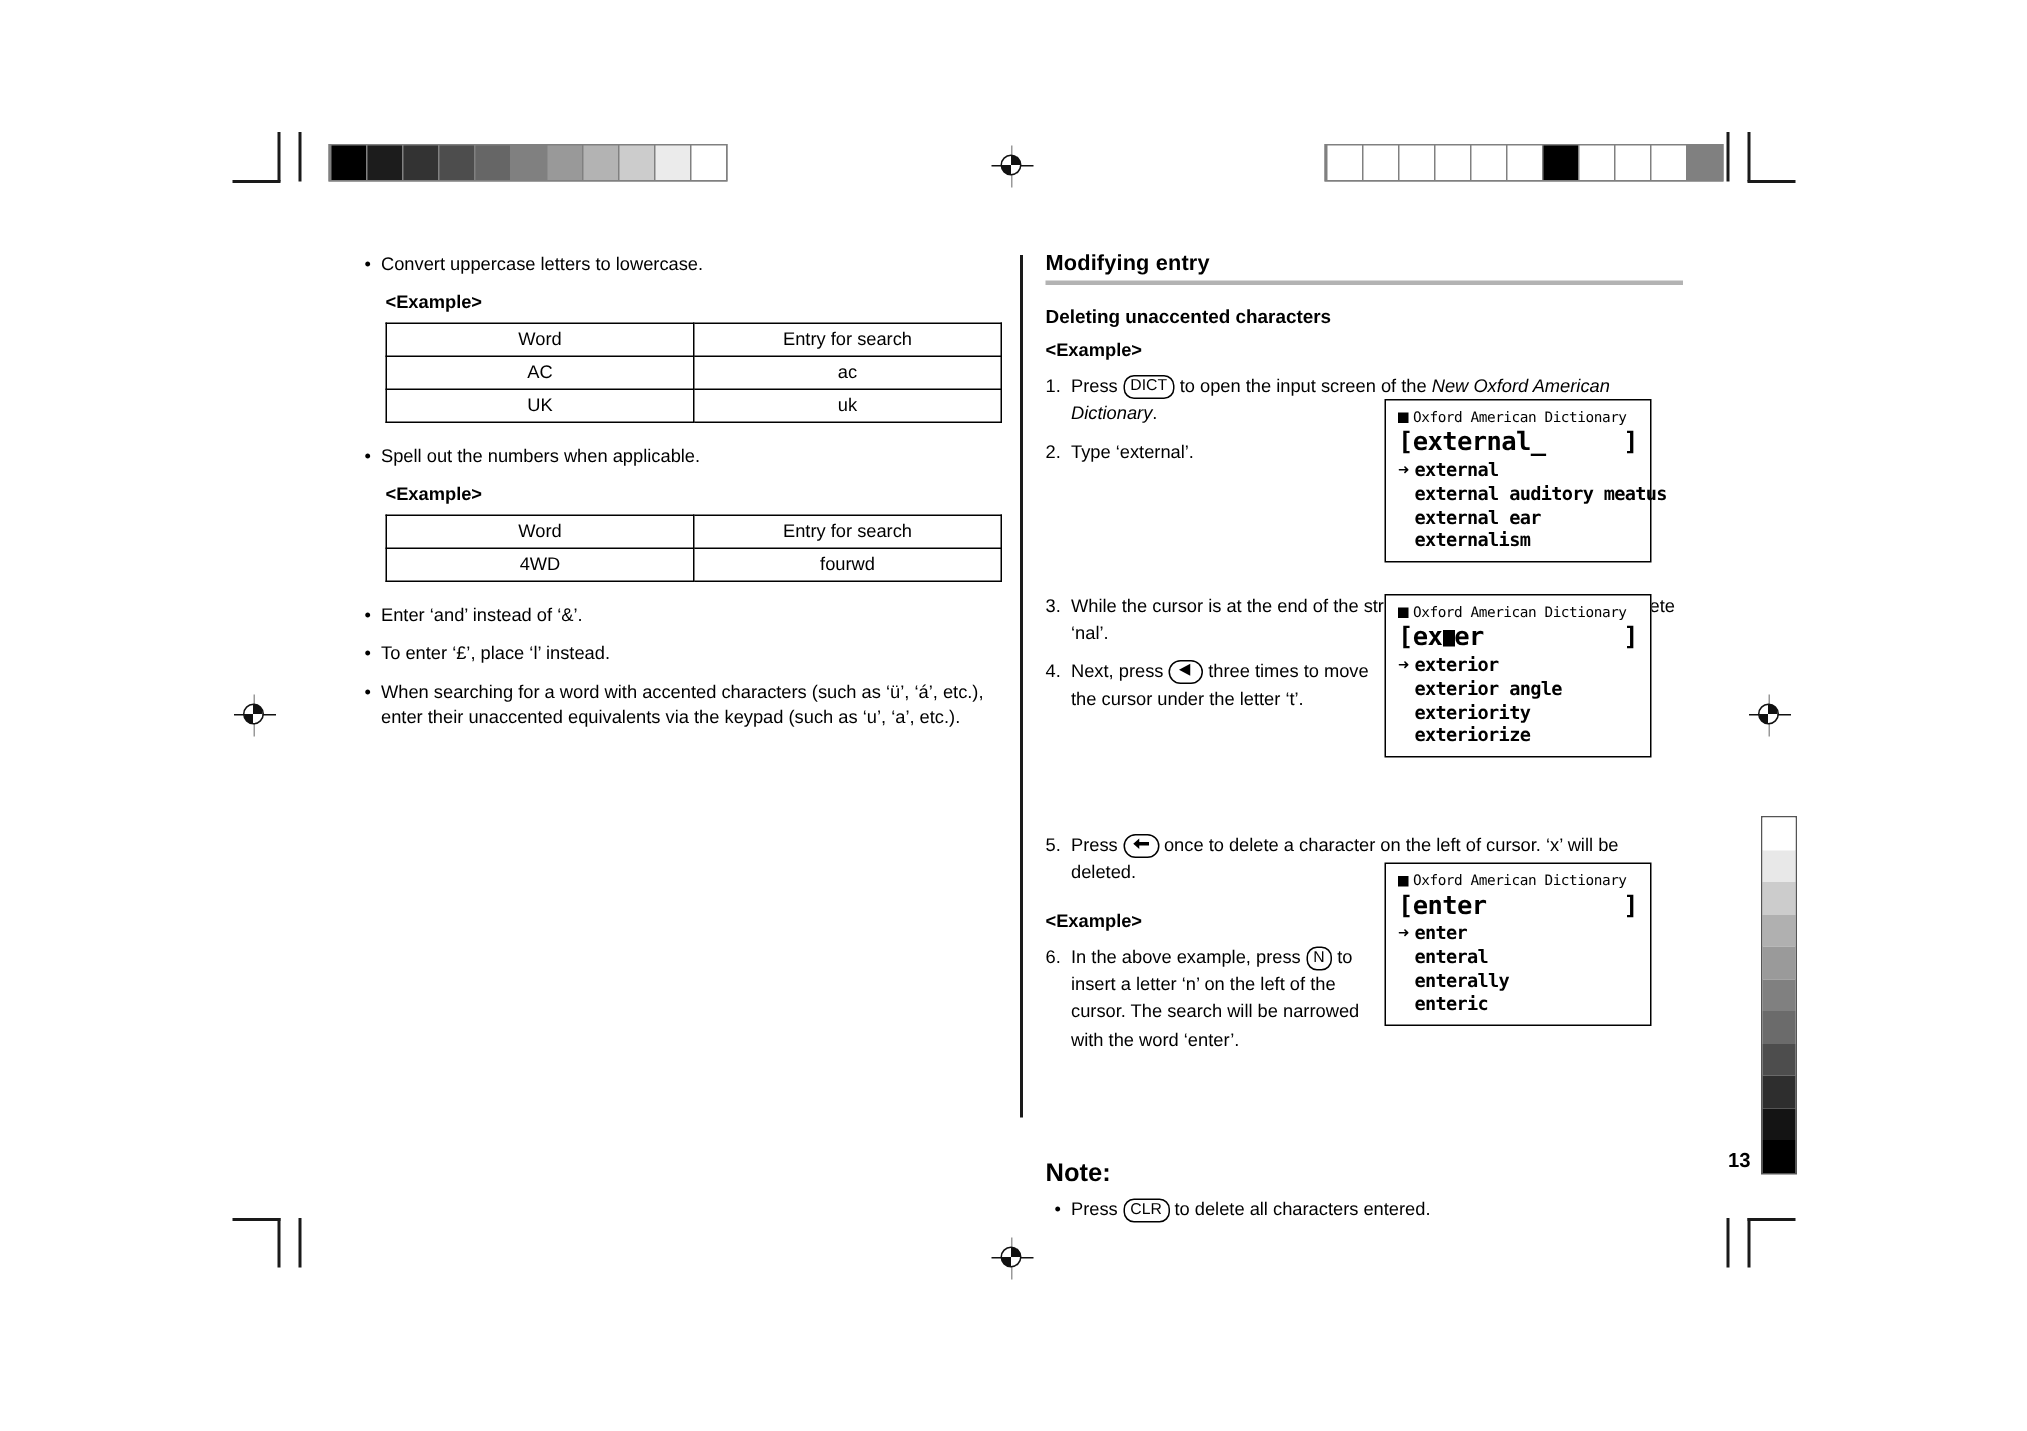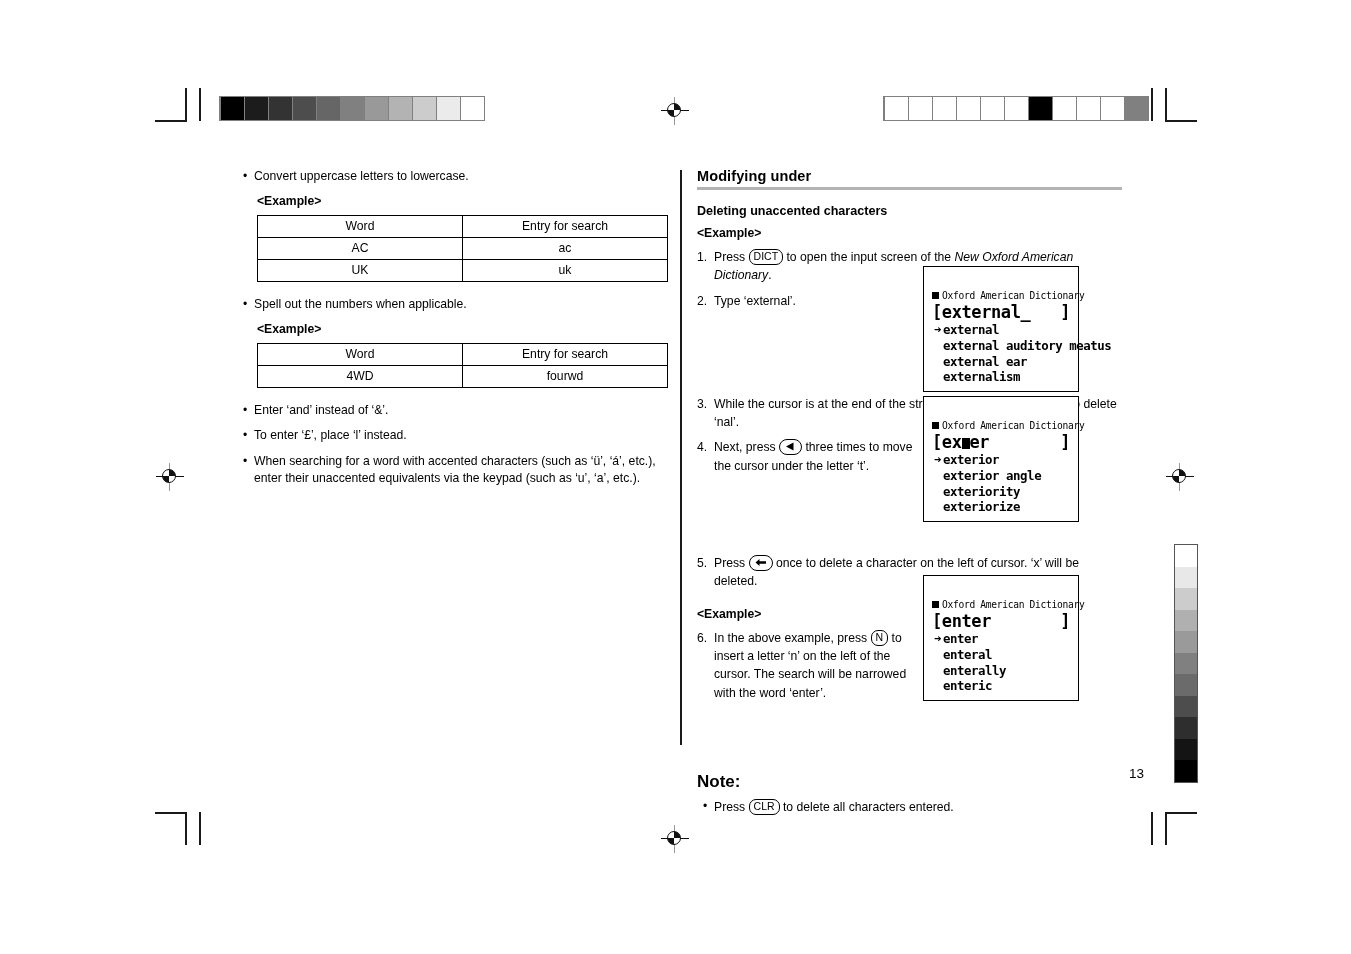--- a/index.html
+++ b/index.html
@@ -166,23 +166,22 @@
     padding: 0px 5px 1px 5px;
   }
   .key svg { vertical-align: -1px; }
 
   
   .lcd {
     position: absolute;
     border: 1.5px solid #000;
     background: #ffffff;
     box-sizing: border-box;
-    padding: 23px 8px 6px 8px;
-    width: 156px;
-    text-align: center;
+    padding: 6px 8px 6px 8px;
+    width: 178px;
   }
   .lcd .lcd-title {
     display: flex;
     align-items: center;
     font-family: "DejaVu Sans Mono", monospace;
     font-size: 9.6px;
     letter-spacing: -0.3px;
     margin-bottom: 1px;
     white-space: nowrap;
   }
@@ -232,23 +231,23 @@
   }
   .note-item {
     display: flex;
     font-size: 12.2px;
     margin-left: 6px;
   }
   .note-item .dot { flex: 0 0 11px; }
 
   .page-num {
     position: absolute;
-    right: 207px; top: 766px;
+    right: 184px; top: 766px;
     font-size: 13.5px;
-    font-weight: normal;
+    font-weight: bold;
   }
 </style>
 </head>
 <body>
 
 <div id="page">
 
   <div class="crop-line" style="left:155px; top:120px; width:32px; height:1.5px;"></div>
   <div class="crop-line" style="left:185px; top:88px; width:1.5px; height:33px;"></div>
   <div class="crop-line" style="left:199px; top:88px; width:1.5px; height:33px;"></div>
@@ -389,21 +388,21 @@
     </div>
     <div class="bullet-line">
       <span class="dot">•</span>
       <span class="txt">When searching for a word with accented characters (such as ‘ü’, ‘á’, etc.), enter their unaccented equivalents via the keypad (such as ‘u’, ‘a’, etc.).</span>
     </div>
 
   </div>
 
   <div class="col-right">
 
-    <div class="h-main">Modifying under</div>
+    <div class="h-main">Modifying entry</div>
     <div class="h-main-rule"></div>
 
     <div class="h-sub">Deleting unaccented characters</div>
     <div class="example-inline">&lt;Example&gt;</div>
 
     <div class="step">
       <span class="num">1.</span>
       <span class="body"><span>Press</span>
         <span class="key">DICT</span>
         <span>to open the input screen of the</span>

